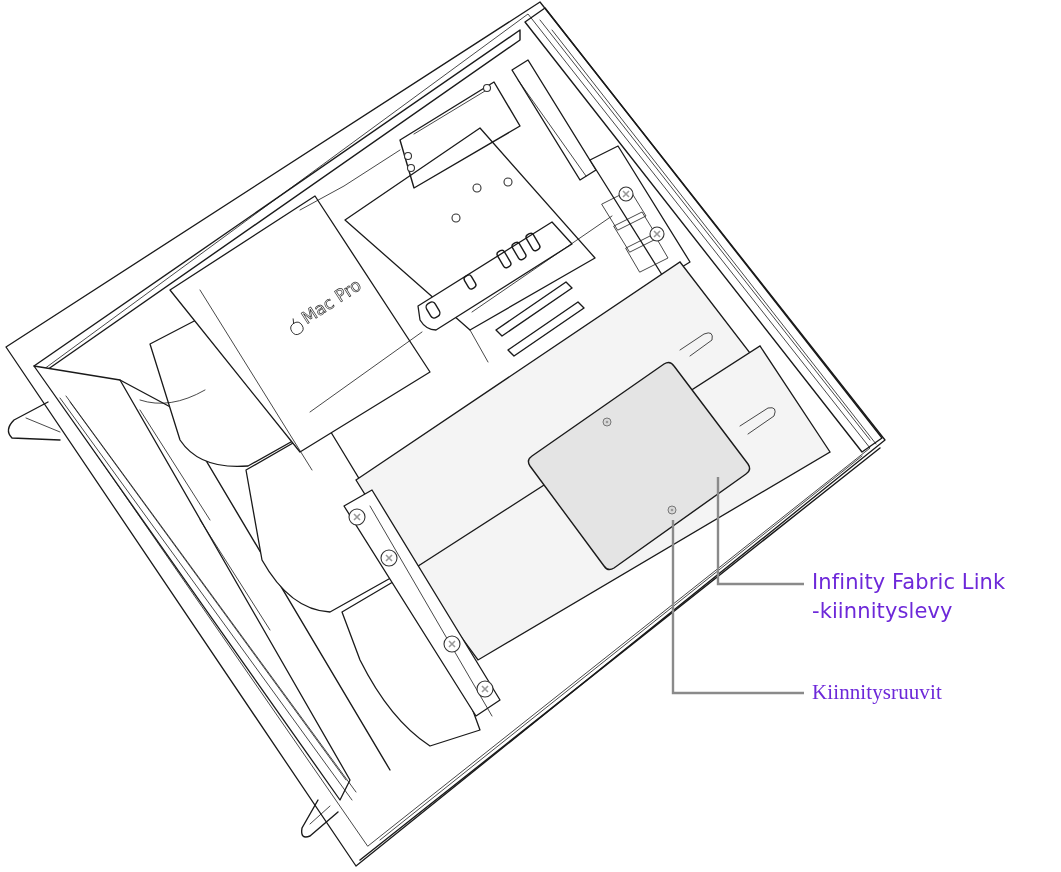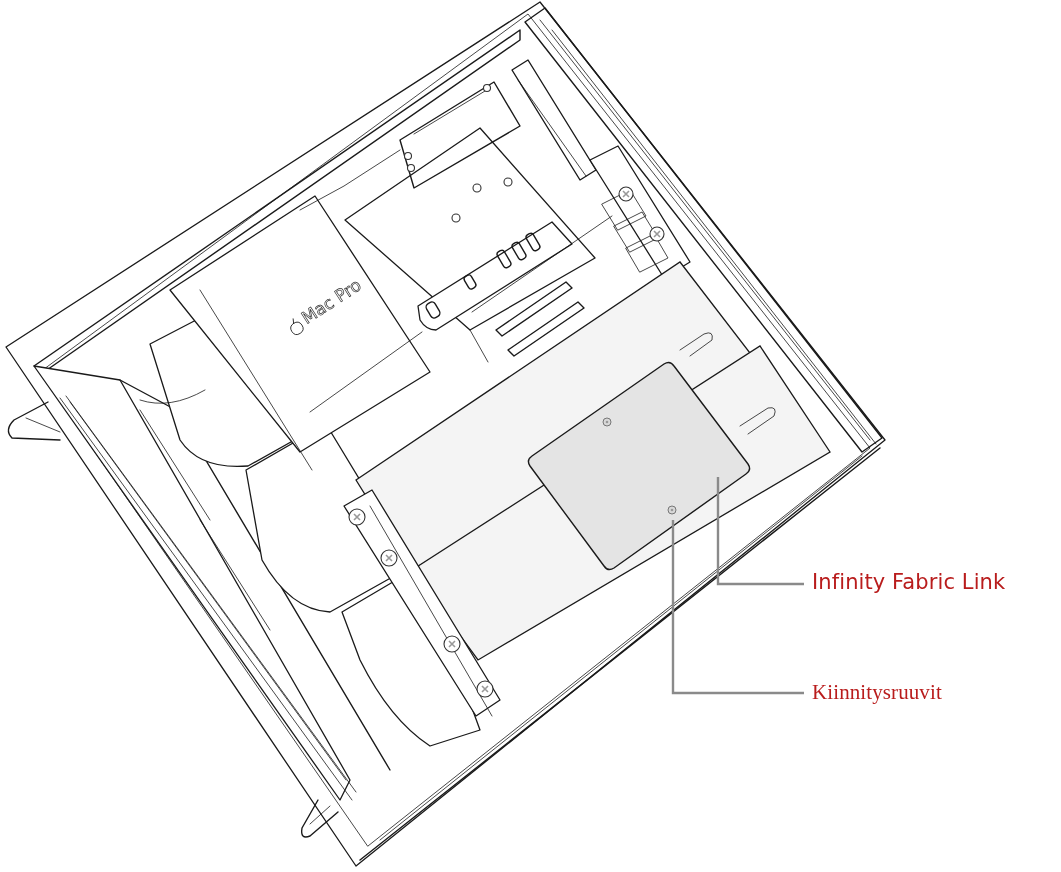--- a/index.html
+++ b/index.html
@@ -1,18 +1,18 @@
 <!DOCTYPE html>
 <html><head>
 <meta charset="utf-8">
 <style>
   html, body { margin: 0; padding: 0; background: #ffffff; }
   body { width: 1061px; height: 872px; position: relative; overflow: hidden; font-family: "DejaVu Sans", "Liberation Sans", sans-serif; }
   #illustration { position: absolute; left: 0; top: 0; width: 1061px; height: 872px; }
-  .callout-label { position: absolute; left: 812px; font-size: 21px; line-height: 29px; color: #b91c1c; white-space: nowrap; letter-spacing: 0.1px; }
+  .callout-label { position: absolute; left: 812px; font-size: 21px; line-height: 29px; color: #6d28d9; white-space: nowrap; letter-spacing: 0.1px; }
   #label-plate { top: 568px; }
   #label-screws { top: 678px; font-family: Liberation Serif, serif; }
   .ln { fill: none; stroke: #1a1a1a; stroke-width: 1.4; stroke-linejoin: round; stroke-linecap: round; }
   .ln-thin { fill: none; stroke: #1a1a1a; stroke-width: 0.8; stroke-linejoin: round; stroke-linecap: round; }
   .panel-light { fill: #f4f4f4; stroke: #1a1a1a; stroke-width: 1.3; }
   .panel-plate { fill: #e4e4e4; stroke: #1a1a1a; stroke-width: 1.4; }
   .white { fill: #ffffff; stroke: #1a1a1a; stroke-width: 1.3; stroke-linejoin: round; }
   .callout-line { fill: none; stroke: #8a8a8a; stroke-width: 2.4; }
   .screw { fill: #ffffff; stroke: #333; stroke-width: 1.1; }
   .screw-x { stroke: #999; stroke-width: 1.6; }
@@ -162,16 +162,17 @@
   </g>
 
   <g>
     <polyline class="callout-line" points="718,477 718,584 804,584"></polyline>
     <polyline class="callout-line" points="673,520 673,693 804,693"></polyline>
   </g>
 </svg>
 
 <div id="label-plate" class="callout-label">
   <div>Infinity Fabric Link</div>
+  <div>-kiinnityslevy</div>
 </div>
 <div id="label-screws" class="callout-label">
   <div>Kiinnitysruuvit</div>
 </div>
 
 </body></html>

